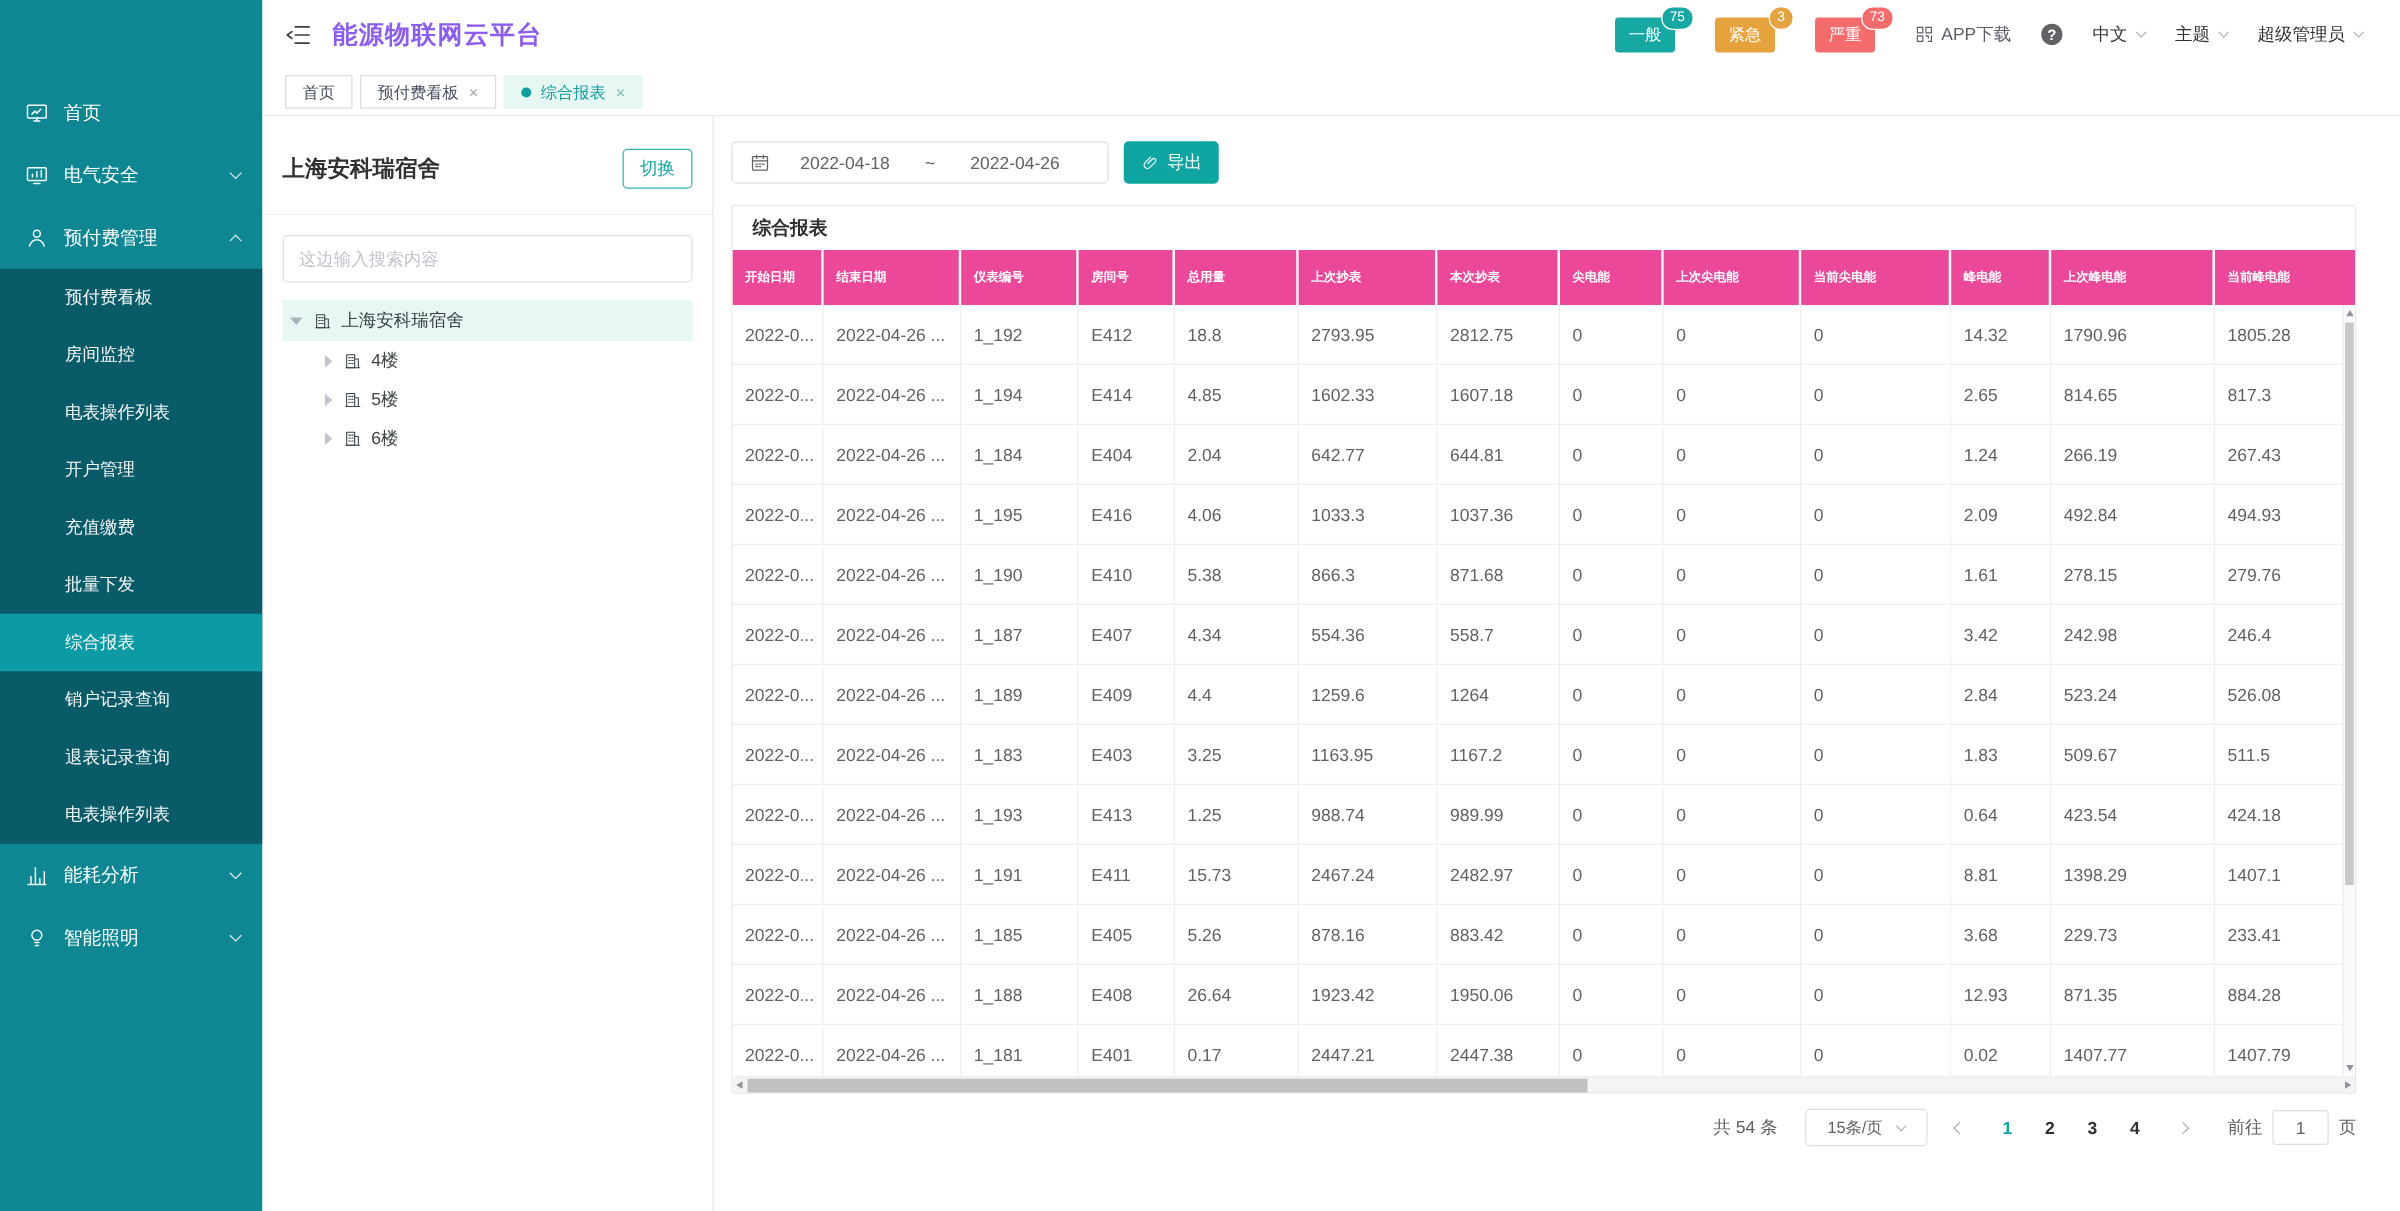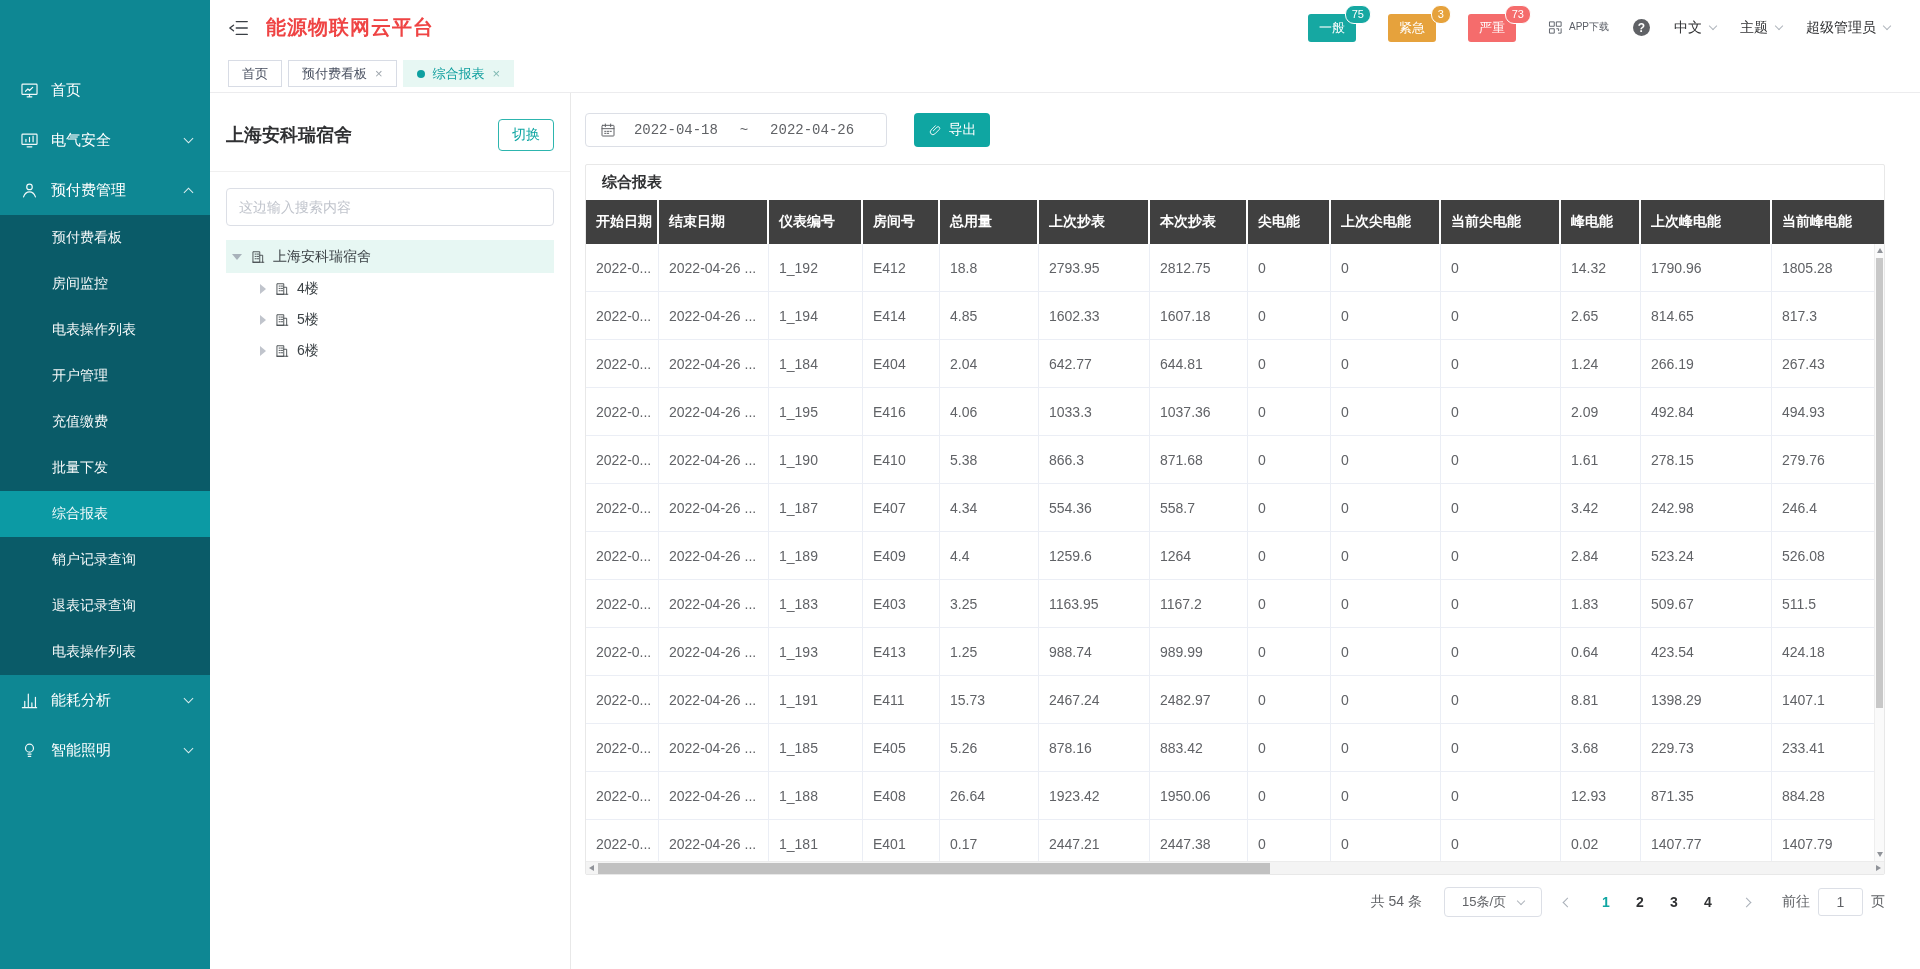--- a/index.html
+++ b/index.html
@@ -21,28 +21,28 @@
   .chev-up{transform:rotate(-135deg);margin-top:4px;}
   .side-sub{background:#0A5B68;}
   .sub-item{height:46px;display:flex;align-items:center;padding-left:52px;font-size:14px;
     color:rgba(255,255,255,.96);cursor:pointer;}
   .sub-item.active{background:#0C9AA4;}
 
   
   .main{flex:1;display:flex;flex-direction:column;}
   .topbar{height:55px;display:flex;align-items:center;padding:0 30px 0 18px;background:#fff;flex:none;}
   .burger{width:22px;height:22px;cursor:pointer;color:#3a3f45;}
-  .app-title{font-size:20px;font-weight:700;color:#ef4444;margin-left:16px;letter-spacing:1px;}
+  .app-title{font-size:20px;font-weight:700;color:#8b5cf6;margin-left:16px;letter-spacing:1px;}
   .top-right{margin-left:auto;display:flex;align-items:center;gap:24px;}
   .badge-btn{position:relative;color:#fff;font-size:13px;padding:5px 11px;border-radius:3px;
     cursor:pointer;margin-right:8px;}
   .badge-btn .bubble{position:absolute;top:-9px;right:-15px;font-size:11px;line-height:1;
     padding:3px 6px;border-radius:9px;border:1px solid #fff;color:#fff;}
   .bg-teal{background:#16A8A2;} .bg-orange{background:#E6A23C;} .bg-red{background:#F56C6C;}
-  .top-link{display:flex;gap:6px;font-size:10px;color:#5a5e66;cursor:pointer;}
+  .top-link{display:flex;align-items:center;gap:6px;font-size:14px;color:#5a5e66;cursor:pointer;}
   .top-drop{display:flex;align-items:center;gap:8px;font-size:14px;color:#303133;cursor:pointer;}
   .gchev{width:6px;height:6px;border-right:1.3px solid #B0B6BD;border-bottom:1.3px solid #B0B6BD;
     display:inline-block;transform:rotate(45deg);margin-top:-3px;}
   .help-circle{width:17px;height:17px;border-radius:50%;background:#606266;color:#fff;font-size:12px;
     font-weight:700;display:flex;align-items:center;justify-content:center;cursor:pointer;}
 
   
   .tabbar{height:38px;display:flex;align-items:center;gap:6px;padding-left:18px;
     border-bottom:1px solid #ECECEE;background:#fff;flex:none;}
   .tab{height:27px;display:flex;align-items:center;gap:8px;padding:0 13px;border:1px solid #D8DCE5;
@@ -69,35 +69,35 @@
   .tree-row.root{background:#E7F7F3;}
   .tree-row.child{padding-left:34px;height:31px;}
   .caret-down{width:0;height:0;border-left:5px solid transparent;border-right:5px solid transparent;
     border-top:6px solid #A8B2BA;display:inline-block;}
   .caret-right{width:0;height:0;border-top:5px solid transparent;border-bottom:5px solid transparent;
     border-left:6px solid #C0C4CC;display:inline-block;}
   .tree-ico{width:15px;height:15px;display:flex;align-items:center;justify-content:center;}
 
   
   .work-area{flex:1;padding:20px 0 0 14px;}
-  .toolbar{display:flex;gap:27px;align-items:flex-start;font-family:Liberation Mono, monospace;}
+  .toolbar{display:flex;gap:12px;align-items:flex-start;}
   .date-box{width:302px;height:34px;border:1px solid #DCDFE6;border-radius:4px;display:flex;
     align-items:center;padding:0 14px;font-size:14px;color:#606266;cursor:pointer;background:#fff;}
   .date-box .dval{flex:1;text-align:center;}
   .date-box .dsep{color:#606266;padding:0 4px;}
   .export-btn{width:76px;height:34px;background:#0FA6A2;color:#fff;border:none;border-radius:4px;
     display:flex;align-items:center;justify-content:center;gap:6px;font-size:14px;cursor:pointer;
     font-family:inherit;}
 
   .card{margin-top:17px;width:1300px;border:1px solid #E8E8E8;border-radius:2px;position:relative;background:#fff;}
   .card-title{height:35px;display:flex;align-items:center;padding-left:16px;font-size:15px;
     font-weight:700;color:#303133;}
   .table-wrap{position:relative;height:661px;overflow:hidden;}
   table{border-collapse:separate;border-spacing:0;table-layout:fixed;width:1302px;}
-  thead th{height:44px;background:#404040;color:#fff;font-size:14px;font-weight:700;text-align:left;
+  thead th{height:44px;background:#ec4899;color:#fff;font-size:10px;font-weight:700;text-align:left;
     padding:0 0 0 10px;border-right:2px solid #fff;white-space:nowrap;overflow:hidden;}
   thead th:last-child{border-right:none;margin-left:45px;}
   tbody td{height:48px;font-size:14px;color:#606266;padding:0 6px 0 10px;border-bottom:1px solid #EBEEF5;
     border-right:1px solid #EBEEF5;background:#fff;white-space:nowrap;overflow:hidden;}
   tbody td:last-child{border-right:none;}
 
   .vscroll{position:absolute;top:44px;right:0;width:10px;height:617px;background:#FAFAFA;
     border-left:1px solid #EEE;}
   .vs-arrow{position:absolute;left:2px;width:0;height:0;border-left:3.5px solid transparent;
     border-right:3.5px solid transparent;}

